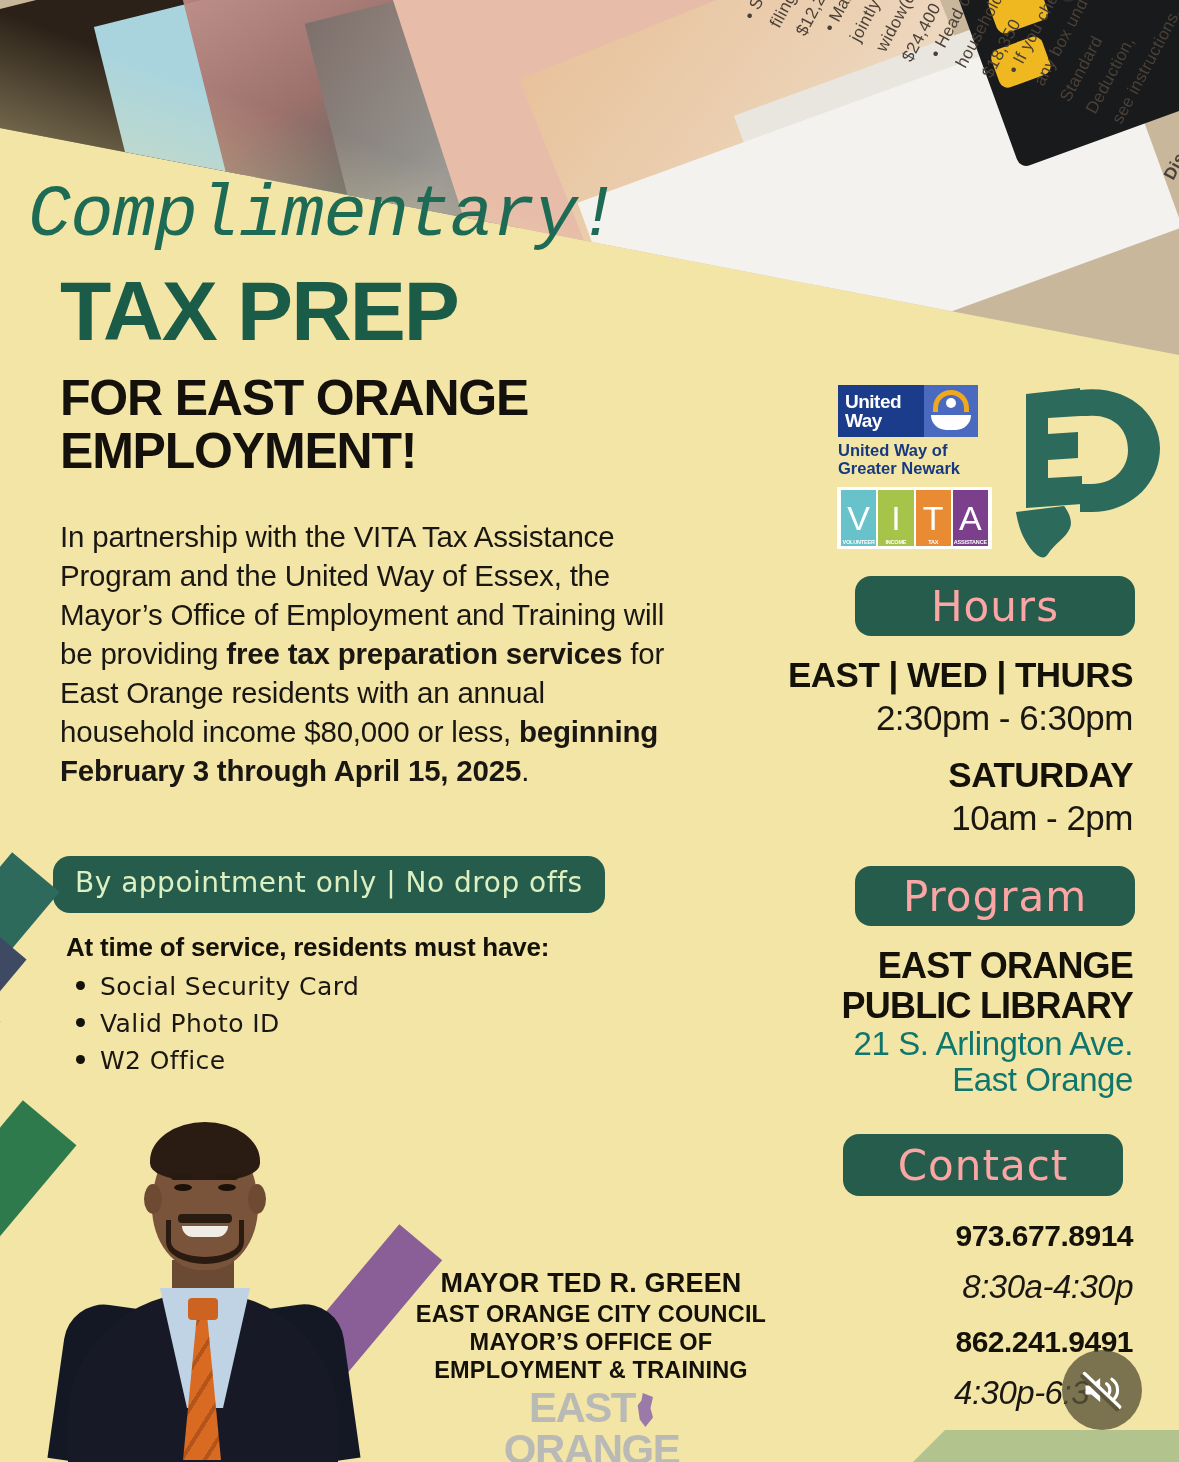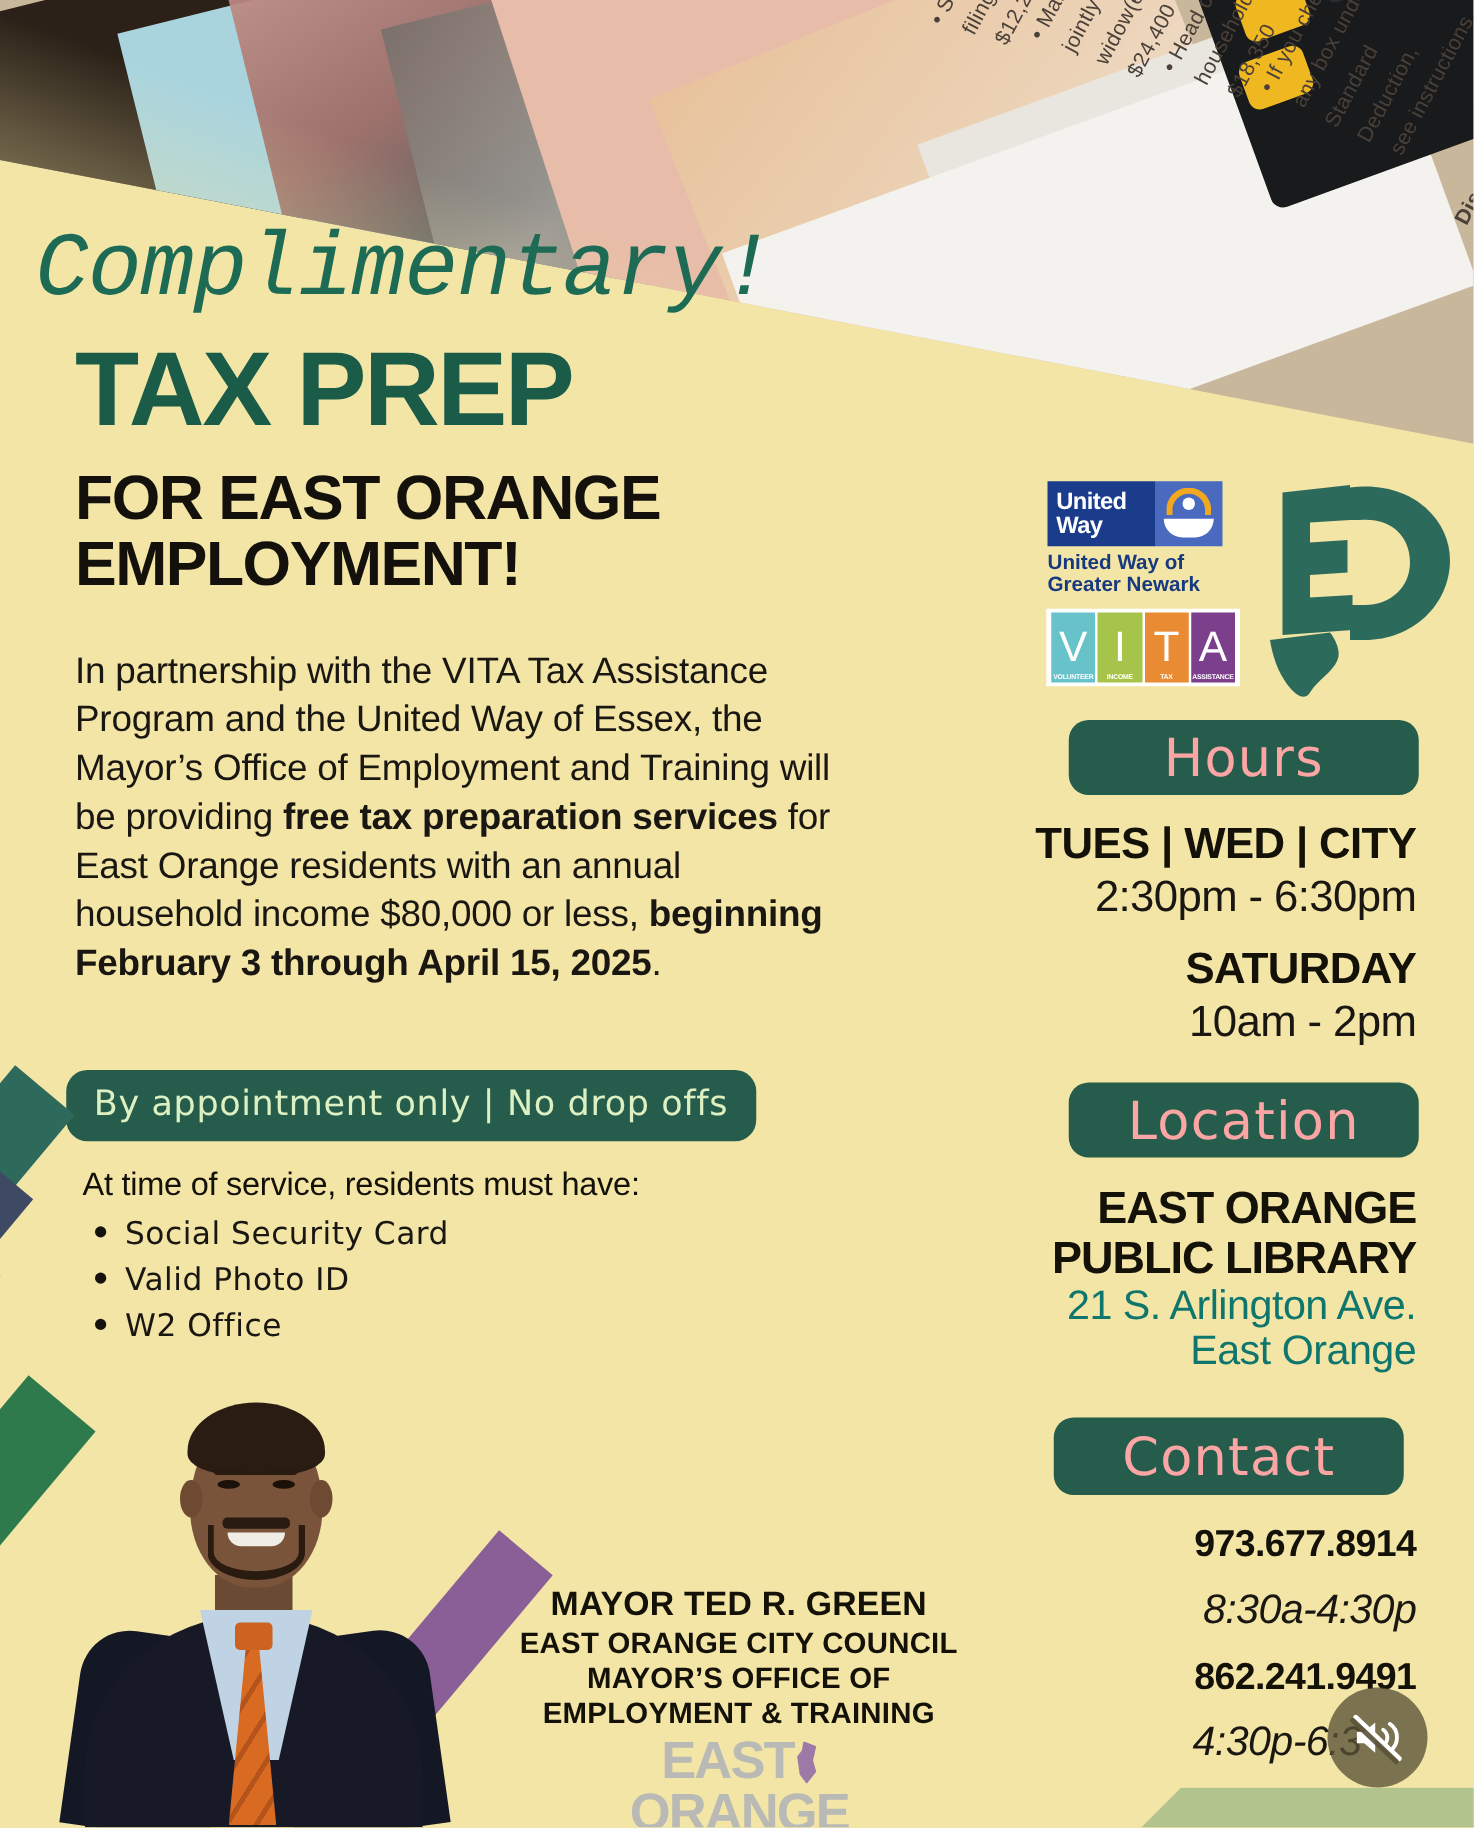--- a/index.html
+++ b/index.html
@@ -62,21 +62,21 @@
   .appt-pill{
     position:absolute;left:53px;top:856px;
     background:#255C4C;color:#DDF0C2;border-radius:17px;
     padding:10px 22px 14px 22px;
     font-family:"DejaVu Sans",sans-serif;font-size:28px;
     letter-spacing:.5px;white-space:nowrap;
   }
 
   .must-have{
     position:absolute;left:66px;top:932px;
-    font-size:26px;font-weight:normal;color:#141109;letter-spacing:-.2px;
+    font-size:26px;font-weight:bold;color:#141109;letter-spacing:-.2px;
   }
   .req-list{
     position:absolute;left:66px;top:968px;margin:0;padding:0 0 0 34px;
     list-style:none;
   }
   .req-list li{
     font-family:"DejaVu Sans",sans-serif;
     font-size:25px;color:#1A1712;line-height:1.48;position:relative;letter-spacing:.4px;
   }
   .req-list li:before{
@@ -295,26 +295,26 @@
     <svg viewBox="0 0 160 190" width="160" height="190" aria-hidden="true">
       <g fill="#2C6B5C">
         <path d="M18 22 L72 16 L72 44 L40 46 L40 62 L70 60 L70 86 L40 88 L40 106 L74 104 L74 132 L18 136 Z"></path>
         <path d="M72 18 C122 12 152 44 152 76 C152 112 122 140 84 140 L72 140 L72 112 L84 112 C104 112 120 98 120 78 C120 56 104 42 80 44 L72 44 Z"></path>
         <path d="M8 140 L56 134 C56 134 66 146 62 156 C58 166 46 172 40 182 C34 192 22 178 16 166 C10 154 8 140 8 140 Z"></path>
       </g>
     </svg>
   </div>
 
   <div class="sec-pill pill-hours">Hours</div>
-  <div class="hr-day" style="top:655px;">TUES | WED | CITY</div>
+  <div class="hr-day" style="top:655px;">EAST | WED | THURS</div>
   <div class="hr-time" style="top:698px;">2:30pm - 6:30pm</div>
   <div class="hr-day" style="top:755px;">SATURDAY</div>
   <div class="hr-time" style="top:798px;">10am - 2pm</div>
 
-  <div class="sec-pill pill-loc">Location</div>
+  <div class="sec-pill pill-loc">Program</div>
   <div class="loc-name" style="top:946px;">
     <div>EAST ORANGE</div>
     <div>PUBLIC LIBRARY</div>
   </div>
   <div class="loc-addr" style="top:1026px;">
     <div>21 S. Arlington Ave.</div>
     <div>East Orange</div>
   </div>
 
   <div class="sec-pill pill-contact">Contact</div>

